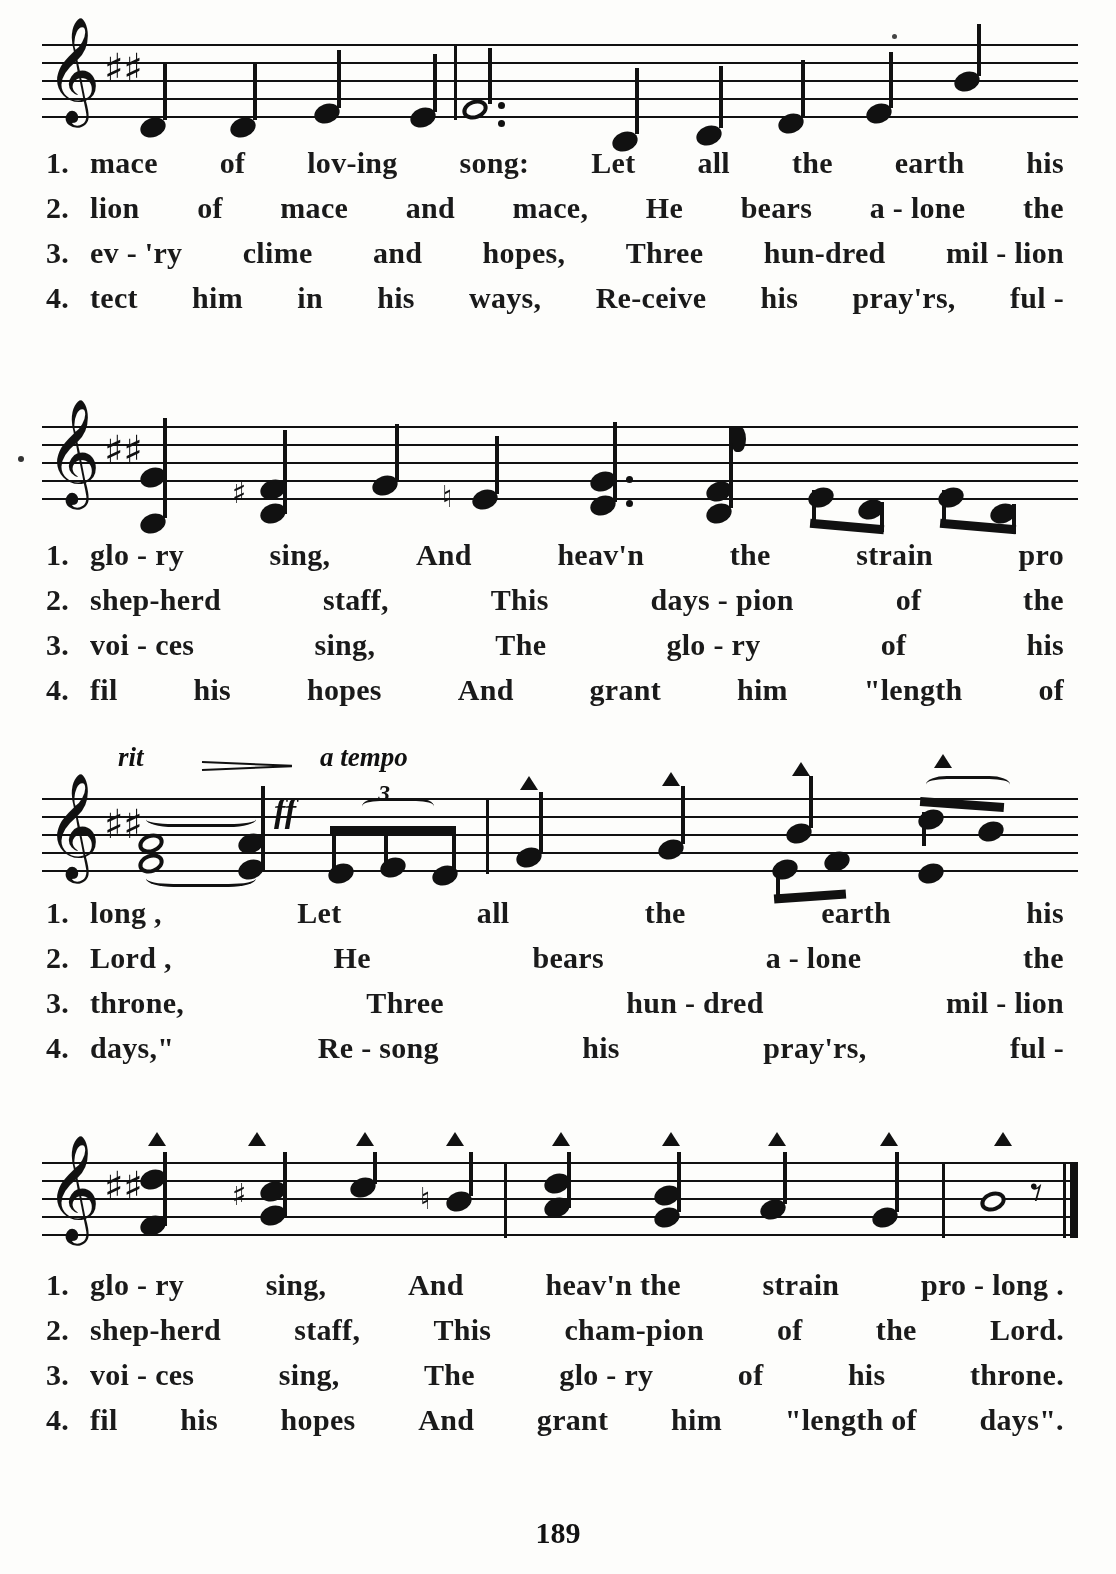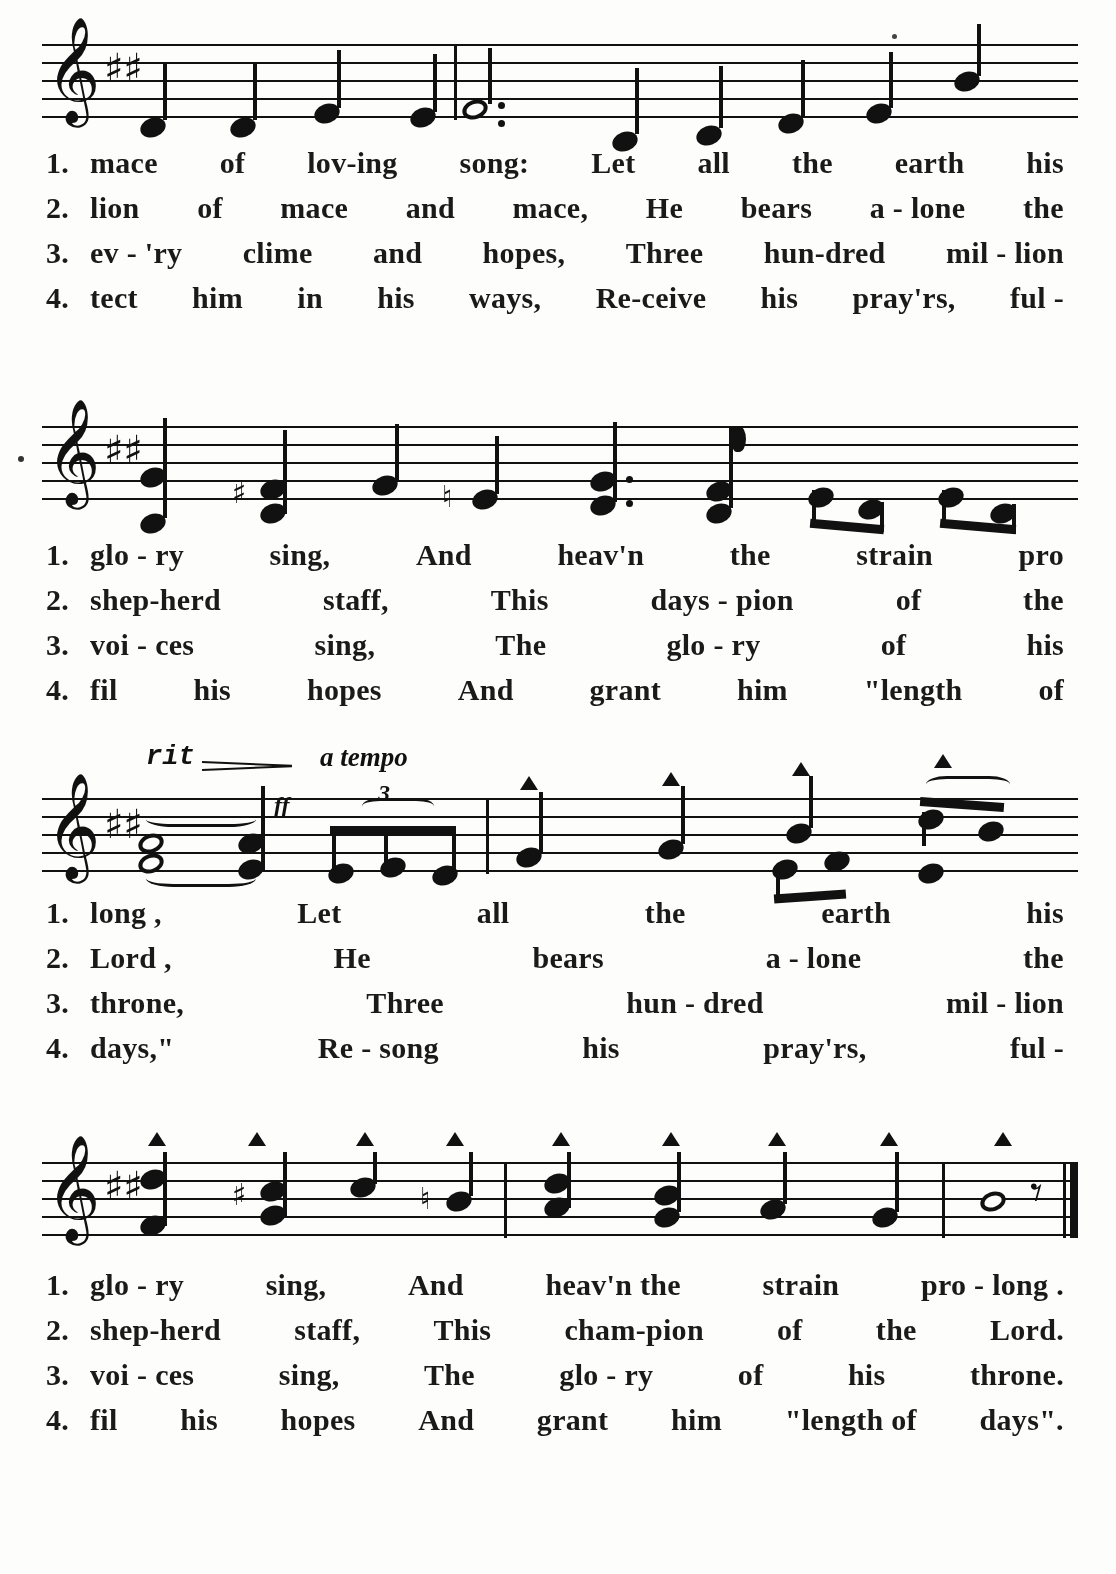--- a/index.html
+++ b/index.html
@@ -154,21 +154,21 @@
     font-style: italic;
     font-weight: bold;
     font-size: 27px;
     color: #111;
   }
   .dyn {
     position: absolute;
     font-family: "Liberation Serif", serif;
     font-style: italic;
     font-weight: bold;
-    font-size: 24px;
+    font-size: 34px;
     color: #111;
   }
   .tuplet {
     position: absolute;
     font-family: "Liberation Serif", serif;
     font-style: italic;
     font-weight: bold;
     font-size: 24px;
     color: #111;
   }
@@ -461,21 +461,21 @@
           <span class="syl">"length</span>
           <span class="syl">of</span>
         </span>
       </div>
     </div>
   </div>
 
   <div class="system" style="top:742px;">
     <div class="staff-wrap" style="height:150px;">
 
-      <div class="expr" style="left:104px; top:0px;font-family:Liberation Mono, monospace;">rit</div>
+      <div class="expr" style="left:76px; top:0px;">rit</div>
       <div class="hairpin" style="left:160px; top:16px; width:90px;"></div>
       <div class="expr" style="left:278px; top:0px;">a tempo</div>
       <div class="dyn" style="left:232px; top:50px;">ff</div>
       <div class="tuplet" style="left:336px; top:38px;">3</div>
       <div class="slur" style="left:320px; top:56px; width:72px;"></div>
 
       <div class="staff" style="top:56px;">
         <div class="staff-line l1"></div>
         <div class="staff-line l2"></div>
         <div class="staff-line l3"></div>
@@ -683,13 +683,14 @@
           <span class="syl">And</span>
           <span class="syl">grant</span>
           <span class="syl">him</span>
           <span class="syl">"length of</span>
           <span class="syl">days".</span>
         </span>
       </div>
     </div>
   </div>
 
+  <div class="page-number">189</div>
 </div>
 
 </body></html>

